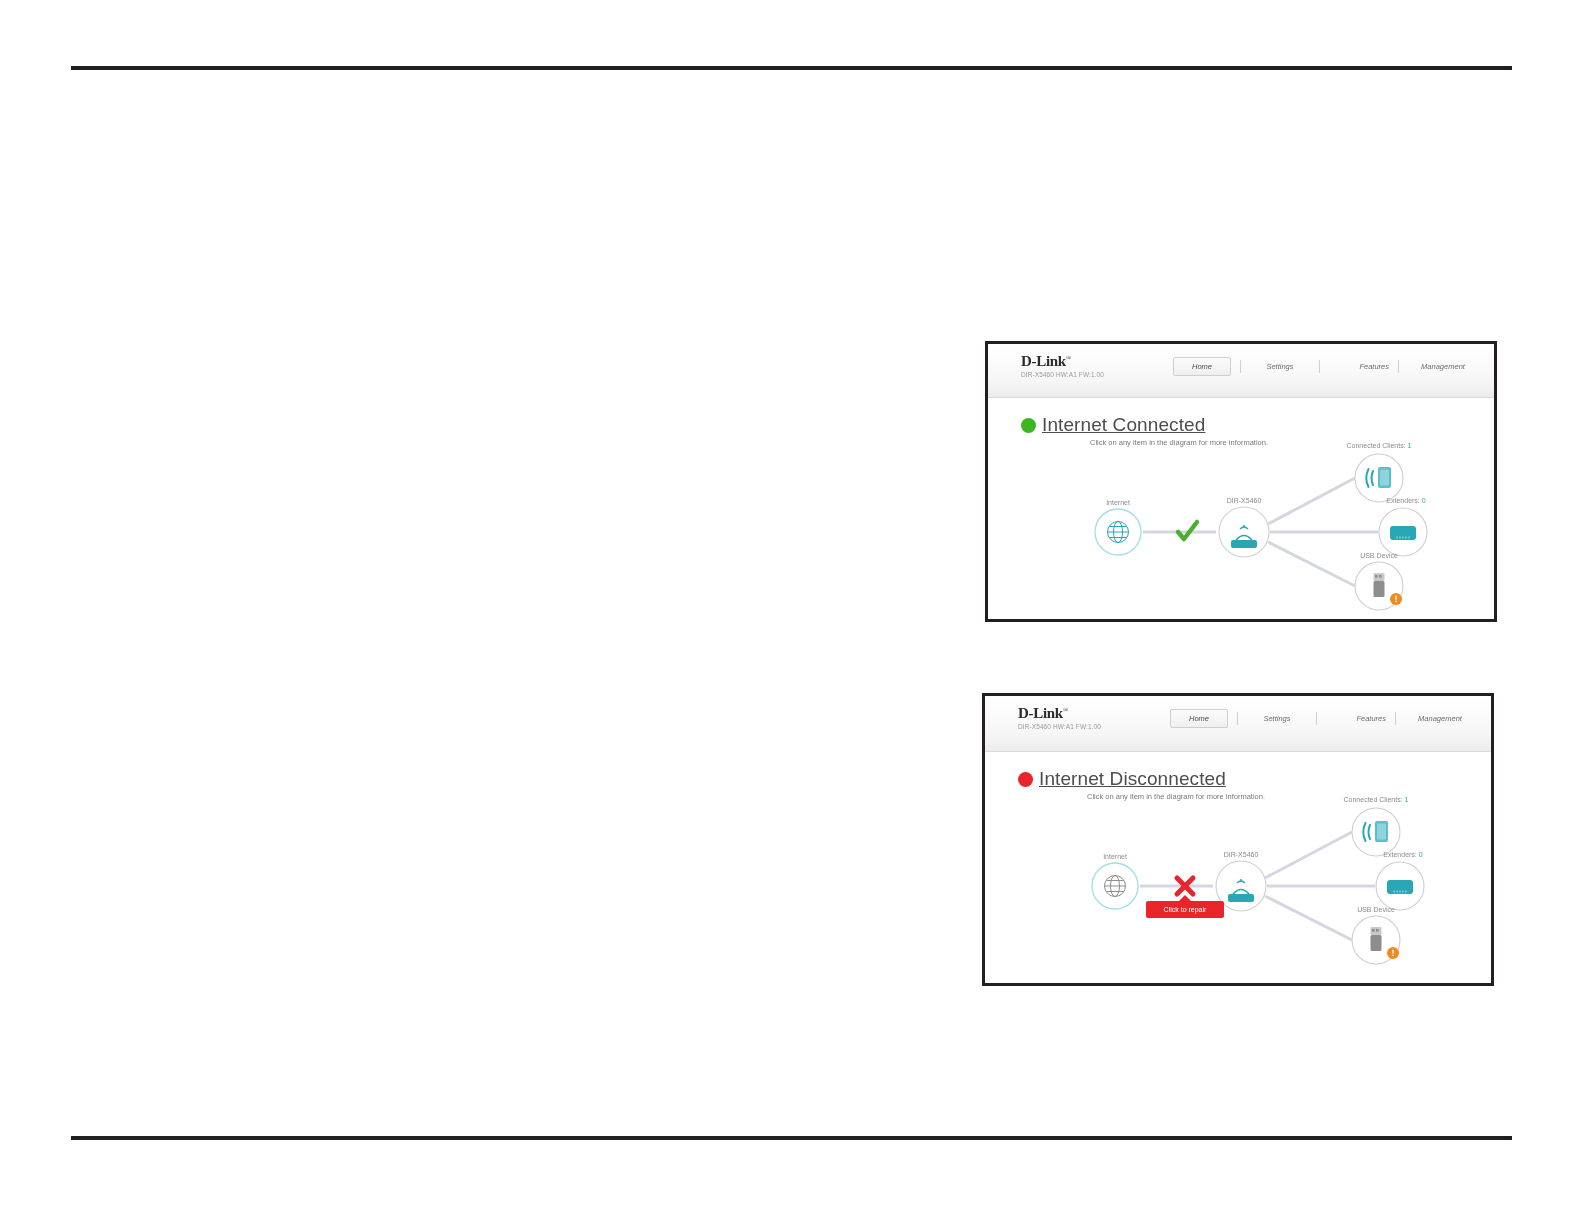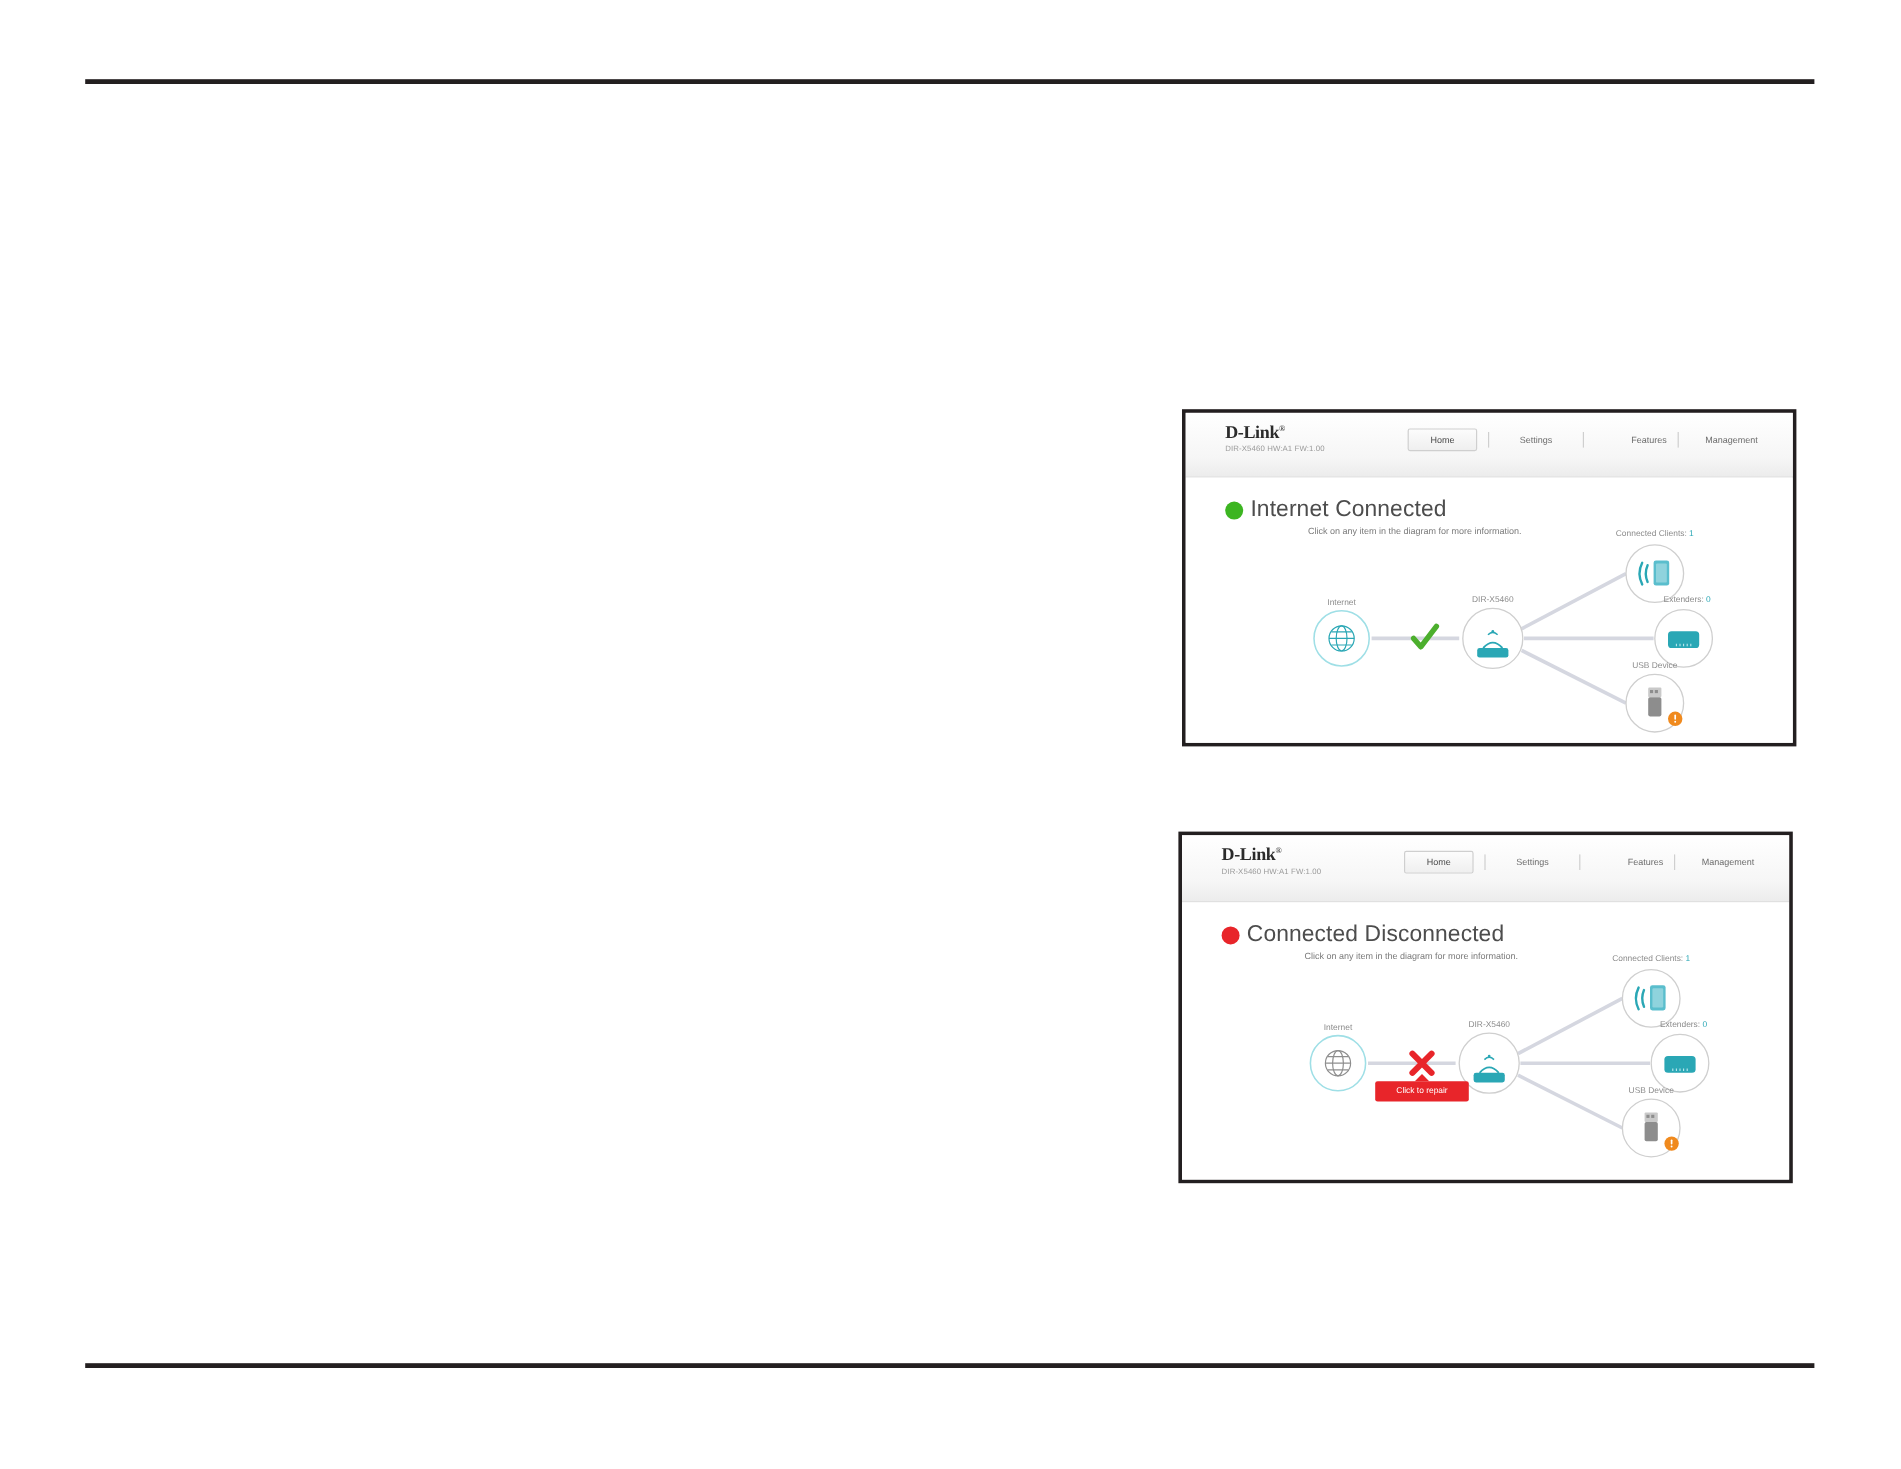--- a/index.html
+++ b/index.html
@@ -73,20 +73,21 @@
     white-space: nowrap;
     letter-spacing: 0.1px;
   }
 
   .nav {
     position: absolute;
     left: 185px;
     top: 13px;
     display: flex;
     align-items: center;
+    font-style: italic;
   }
   .nav-item {
     font-size: 7.5px;
     color: #6d6d6d;
     padding: 5px 0;
     text-align: center;
     white-space: nowrap;
   }
   .nav-item.w-home   { width: 56px; }
   .nav-item.w-set    { width: 60px; }
@@ -125,20 +126,21 @@
     border-radius: 50%;
     flex: 0 0 auto;
   }
   .status-title {
     margin-left: 6px;
     font-size: 19px;
     color: #4d4d4d;
     font-weight: 300;
     letter-spacing: 0.1px;
     white-space: nowrap;
+    text-decoration: underline;
   }
   .status-sub {
     position: absolute;
     left: 54px;
     top: 40px;
     font-size: 7.5px;
     color: #7a7a7a;
     white-space: nowrap;
     margin-left: 48px;
   }
@@ -313,21 +315,21 @@
       <div class="nav-item w-feat">Features</div>
       <div class="nav-sep"></div>
       <div class="nav-item w-mgmt">Management</div>
     </div>
   </div>
 
   <div class="ui-body">
 
     <div class="status-row">
       <div class="status-dot" style="background:#e8252a"></div>
-      <div class="status-title">Connected Disconnected</div>
+      <div class="status-title">Internet Disconnected</div>
     </div>
     <div class="status-sub">Click on any item in the diagram for more information.</div>
 
     <div class="diagram">
       <svg width="512" height="238" viewBox="0 0 512 238">
         <g stroke="#d5d7e0" stroke-width="3" fill="none">
           <line x1="155" y1="134" x2="228" y2="134"></line>
           <line x1="280" y1="126" x2="367" y2="80"></line>
           <line x1="282" y1="134" x2="390" y2="134"></line>
           <line x1="280" y1="144" x2="367" y2="188"></line>

